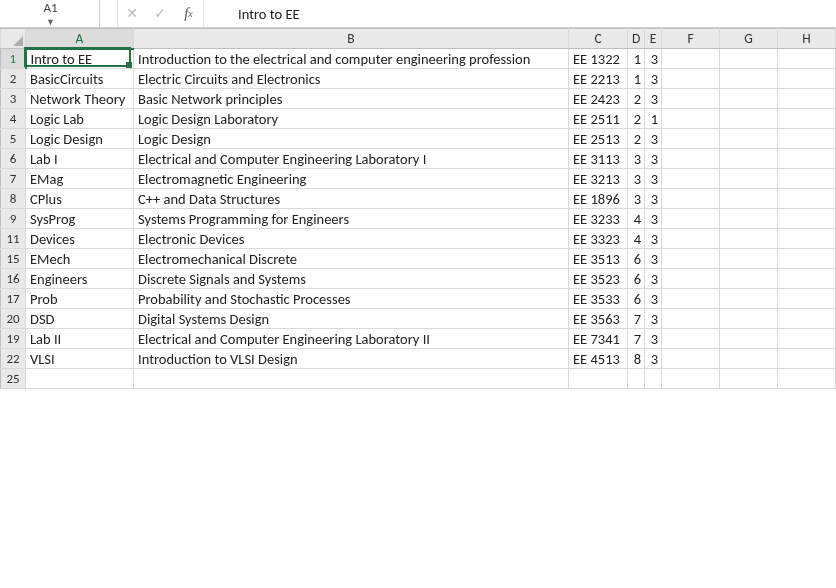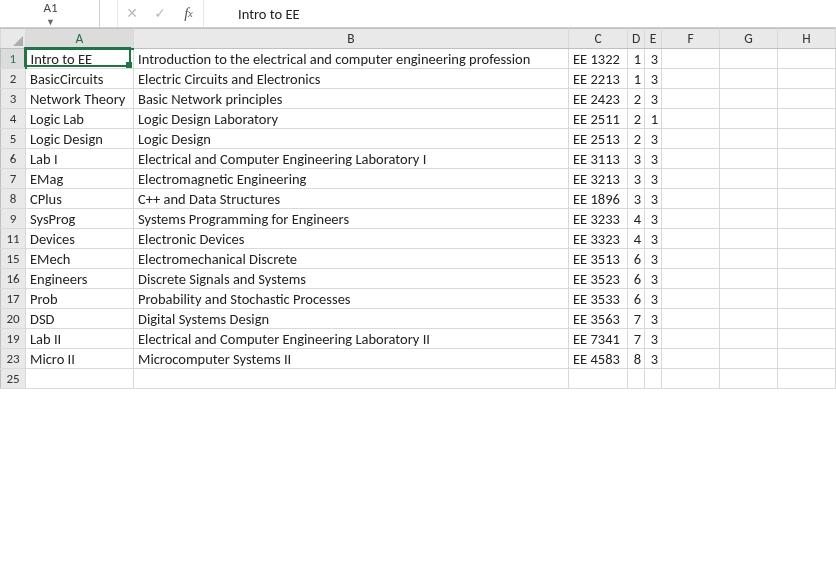--- a/index.html
+++ b/index.html
@@ -352,24 +352,24 @@
           <td>Lab II</td>
           <td>Electrical and Computer Engineering Laboratory II</td>
           <td>EE 7341</td>
           <td class="num">7</td>
           <td class="num">3</td>
           <td></td>
           <td></td>
           <td></td>
         </tr>
         <tr>
-          <th class="rowhdr">23</th>
-          <td>Micro II</td>
-          <td>Microcomputer Systems II</td>
-          <td>EE 4583</td>
+          <th class="rowhdr">22</th>
+          <td>VLSI</td>
+          <td>Introduction to VLSI Design</td>
+          <td>EE 4513</td>
           <td class="num">8</td>
           <td class="num">3</td>
           <td></td>
           <td></td>
           <td></td>
         </tr>
         <tr>
           <th class="rowhdr">25</th>
           <td></td>
           <td></td>

